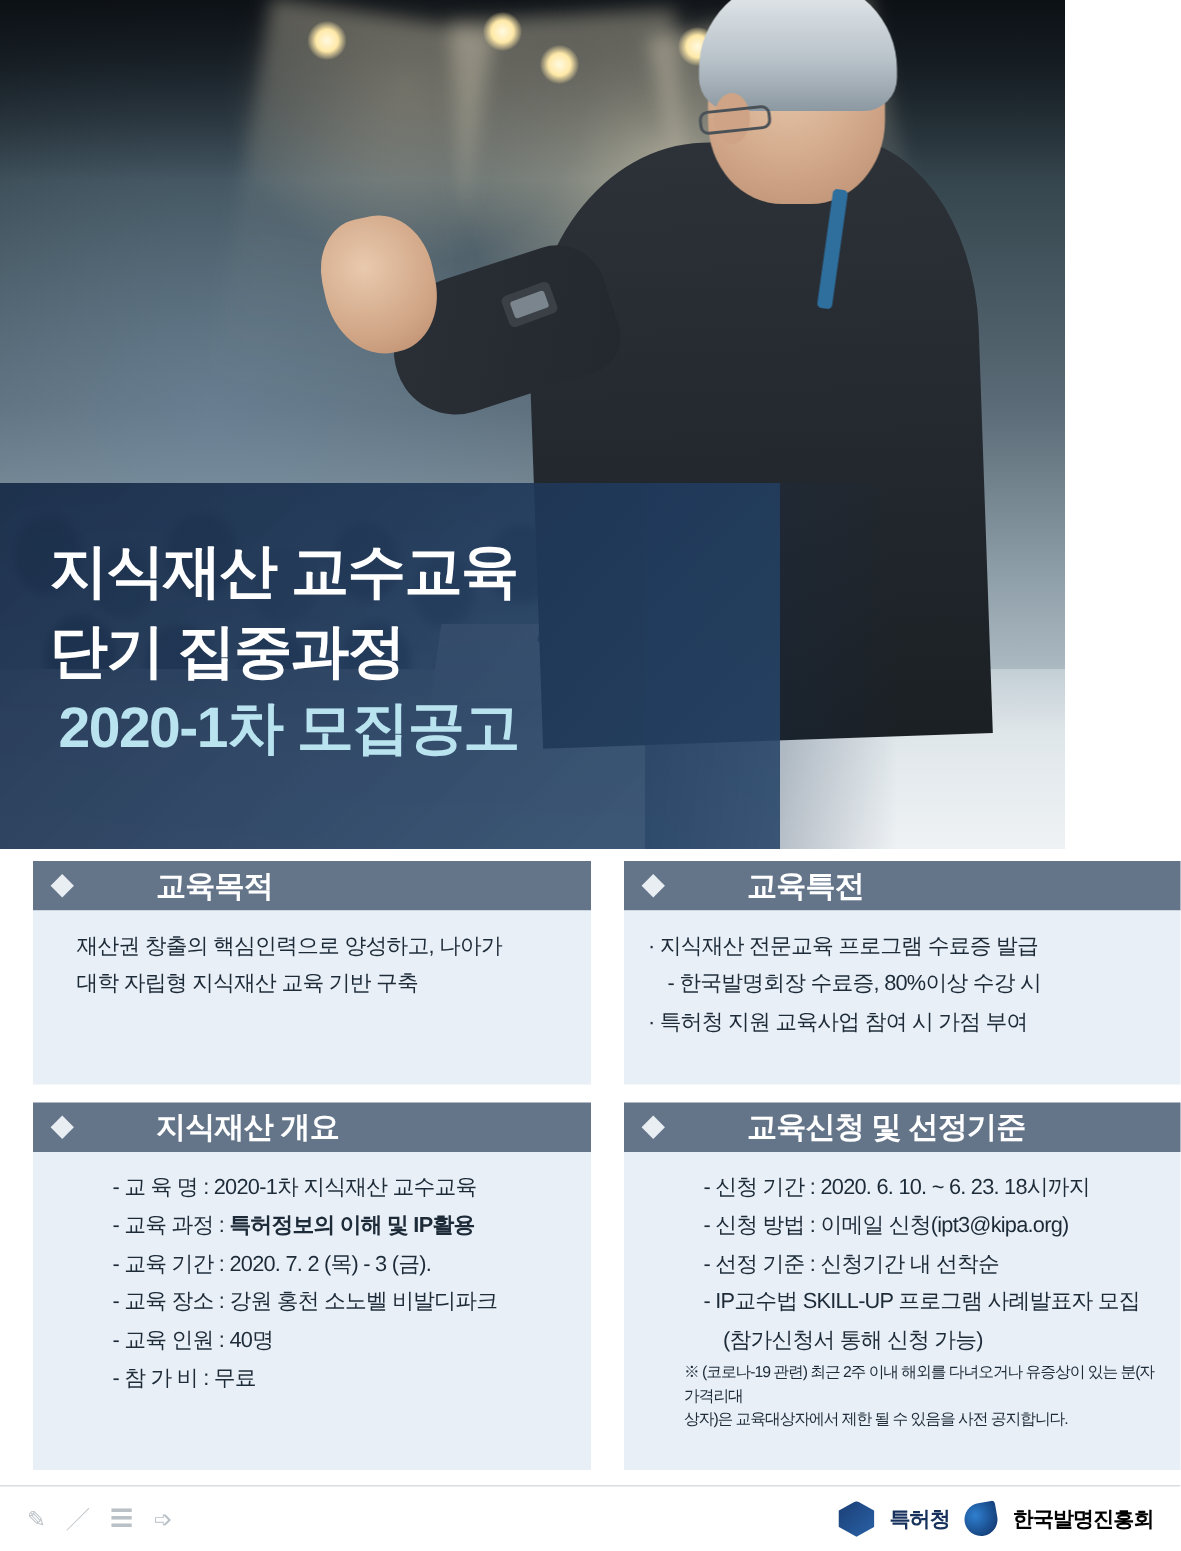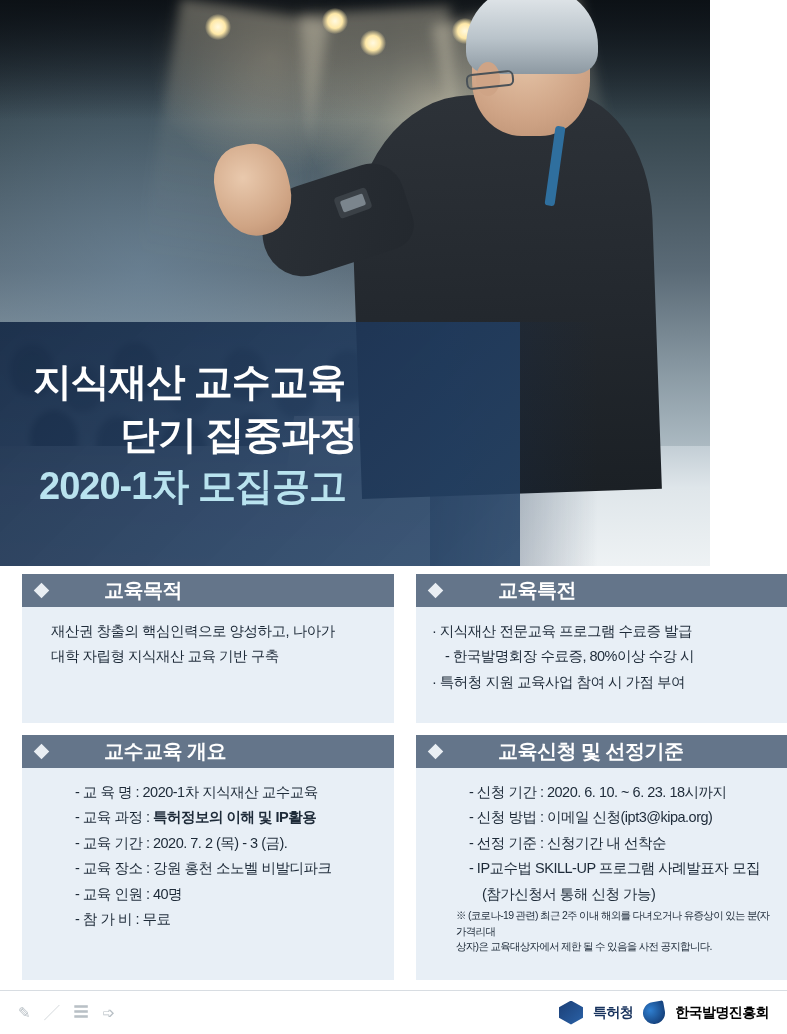--- a/index.html
+++ b/index.html
@@ -160,21 +160,21 @@
     padding: 34px 30px 0 33px;
     color: #ffffff;
   }
   .headline .l1, .headline .l2 {
     font-size: 39px;
     font-weight: bold;
     letter-spacing: -1.2px;
     line-height: 1.35;
     white-space: nowrap;
   }
-  .headline .l2 { text-align: center; padding-right: 46px; }
+  .headline .l2 { padding-right: 46px; }
   .headline .l3 {
     font-size: 38px;
     font-weight: bold;
     color: #b9e3ef;
     letter-spacing: -1px;
     line-height: 1.35;
     padding-left: 6px;
     white-space: nowrap;
   }
   .hero-fade-right {
@@ -343,21 +343,21 @@
         <div class="card-body short">
           <p>· 지식재산 전문교육 프로그램 수료증 발급</p>
           <p class="indent">- 한국발명회장 수료증, 80%이상 수강 시</p>
           <p>· 특허청 지원 교육사업 참여 시 가점 부여</p>
         </div>
       </div>
 
       <div class="card">
         <div class="card-head">
           <span class="diamond"></span>
-          <span class="card-title">교수교육 개요</span>
+          <span class="card-title">지식재산 개요</span>
         </div>
         <div class="card-body tall">
           <p class="list-row indent">
             <span>- 교 육 명 :</span>
             <span>2020-1차 지식재산 교수교육</span>
           </p>
           <p class="list-row indent">
             <span>- 교육 과정 :</span>
             <span class="bold">특허정보의 이해 및 IP활용</span>
           </p>

